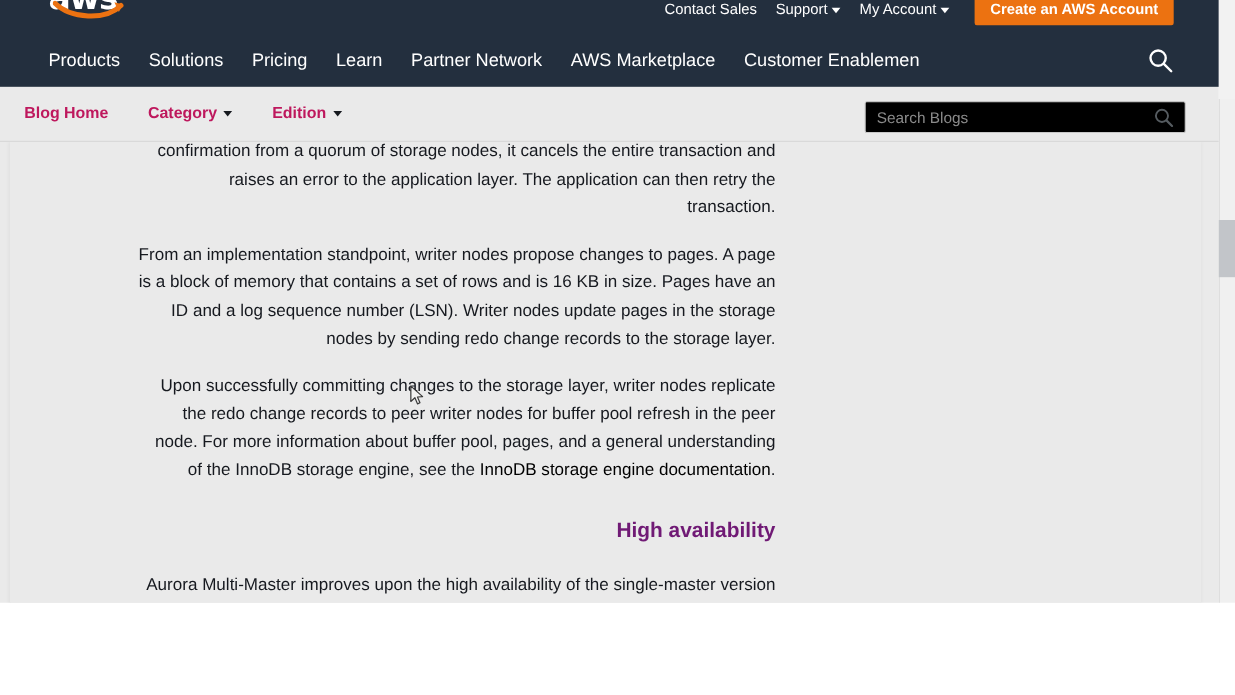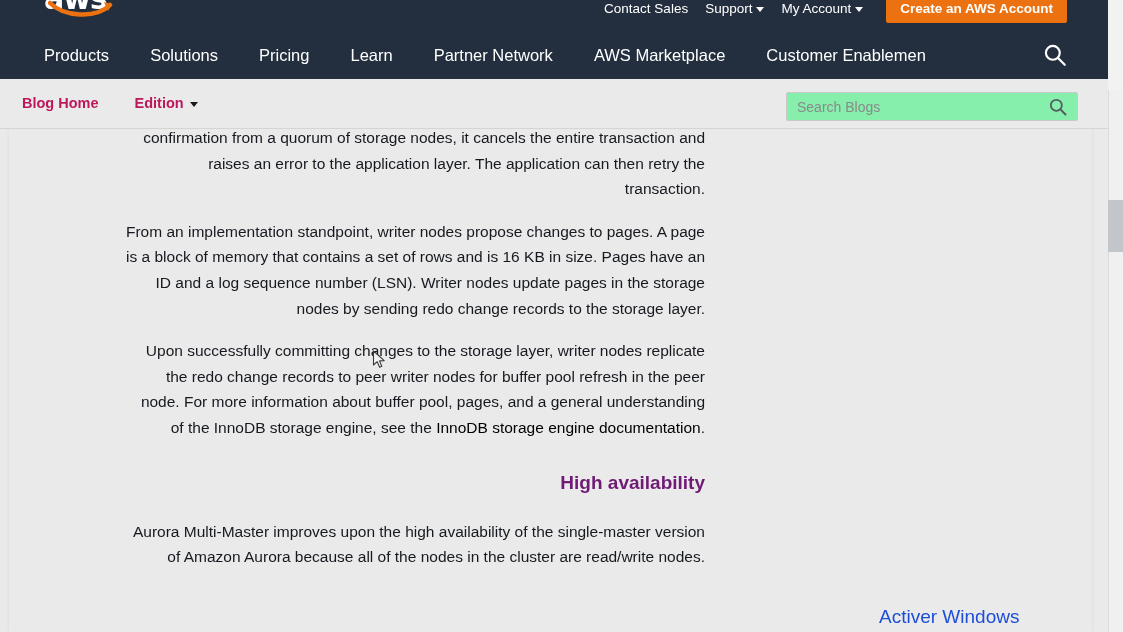--- a/index.html
+++ b/index.html
@@ -2,21 +2,21 @@
 <html><head>
 <meta charset="utf-8">
 <style>
   * { box-sizing: border-box; margin: 0; padding: 0; }
   html, body {
     width: 1123px; height: 632px;
     overflow: hidden;
     font-family: "Liberation Sans", sans-serif;
     background: #ffffff;
   }
-  #page { position: relative; width: 1123px; height: 632px; overflow: hidden; }
+  #page { position: relative; width: 1123px; height: 548px; overflow: hidden; }
 
   
   .aws-topnav {
     position: absolute; left: 0; top: 0;
     width: 1108px; height: 79px;
     background: #232f3e;
     overflow: hidden;
   }
   .aws-logo {
     position: absolute; left: 44px; top: -16px;
@@ -52,21 +52,21 @@
     font-size: 13.5px; font-weight: 700;
     padding: 6px 14px 7px 14px;
     border: none; border-radius: 2px;
     cursor: pointer; white-space: nowrap;
     font-family: "Liberation Sans", sans-serif;
     margin-left: 6px;
   }
 
   .main-nav {
     position: absolute; left: 44px; top: 38px;
-    display: flex; align-items: center; gap: 41px;
+    display: flex; align-items: center; gap: 26px;
     height: 34px;
   }
   .main-nav-item {
     color: #ffffff; font-size: 16.5px; line-height: 34px;
     white-space: nowrap; cursor: pointer;
   }
   .nav-search-icon {
     position: absolute; left: 1042px; top: 42px;
     width: 26px; height: 26px; cursor: pointer;
   }
@@ -92,21 +92,21 @@
     display: inline-block; margin-left: 6px;
     width: 0; height: 0;
     border-left: 4.5px solid transparent;
     border-right: 4.5px solid transparent;
     border-top: 5.5px solid #16191f;
     vertical-align: middle;
   }
   .blog-search {
     position: absolute; left: 786px; top: 92px;
     width: 292px; height: 29px;
-    background: #86efac;
+    background: #000000;
     border: 1px solid #c9c9c9;
     border-radius: 2px;
   }
   .blog-search-input {
     position: absolute; left: 10px; top: 0;
     width: 240px; height: 27px;
     border: none; outline: none; background: transparent;
     font-family: "Liberation Sans", sans-serif;
     font-size: 14px; color: #6b6b6b;
   }
@@ -221,20 +221,21 @@
 
     <svg class="nav-search-icon" viewBox="0 0 24 24">
       <circle cx="10" cy="10" r="6.4" stroke="#ffffff" stroke-width="2" fill="none"></circle>
       <line x1="14.8" y1="14.8" x2="21" y2="21" stroke="#ffffff" stroke-width="2" stroke-linecap="round"></line>
     </svg>
   </div>
 
   <div class="blog-nav">
     <div class="blog-nav-items">
       <span class="blog-nav-item"><span>Blog Home</span></span>
+      <span class="blog-nav-item"><span>Category</span><i class="caret-dark"></i></span>
       <span class="blog-nav-item"><span>Edition</span><i class="caret-dark"></i></span>
     </div>
   </div>
 
   <div class="blog-search">
     <input class="blog-search-input" type="text" placeholder="Search Blogs" style="">
     <svg class="blog-search-icon" viewBox="0 0 24 24">
       <circle cx="10" cy="10" r="6.6" stroke="#555b60" stroke-width="2.1" fill="none"></circle>
       <line x1="14.9" y1="14.9" x2="21" y2="21" stroke="#555b60" stroke-width="2.4" stroke-linecap="round"></line>
     </svg>

